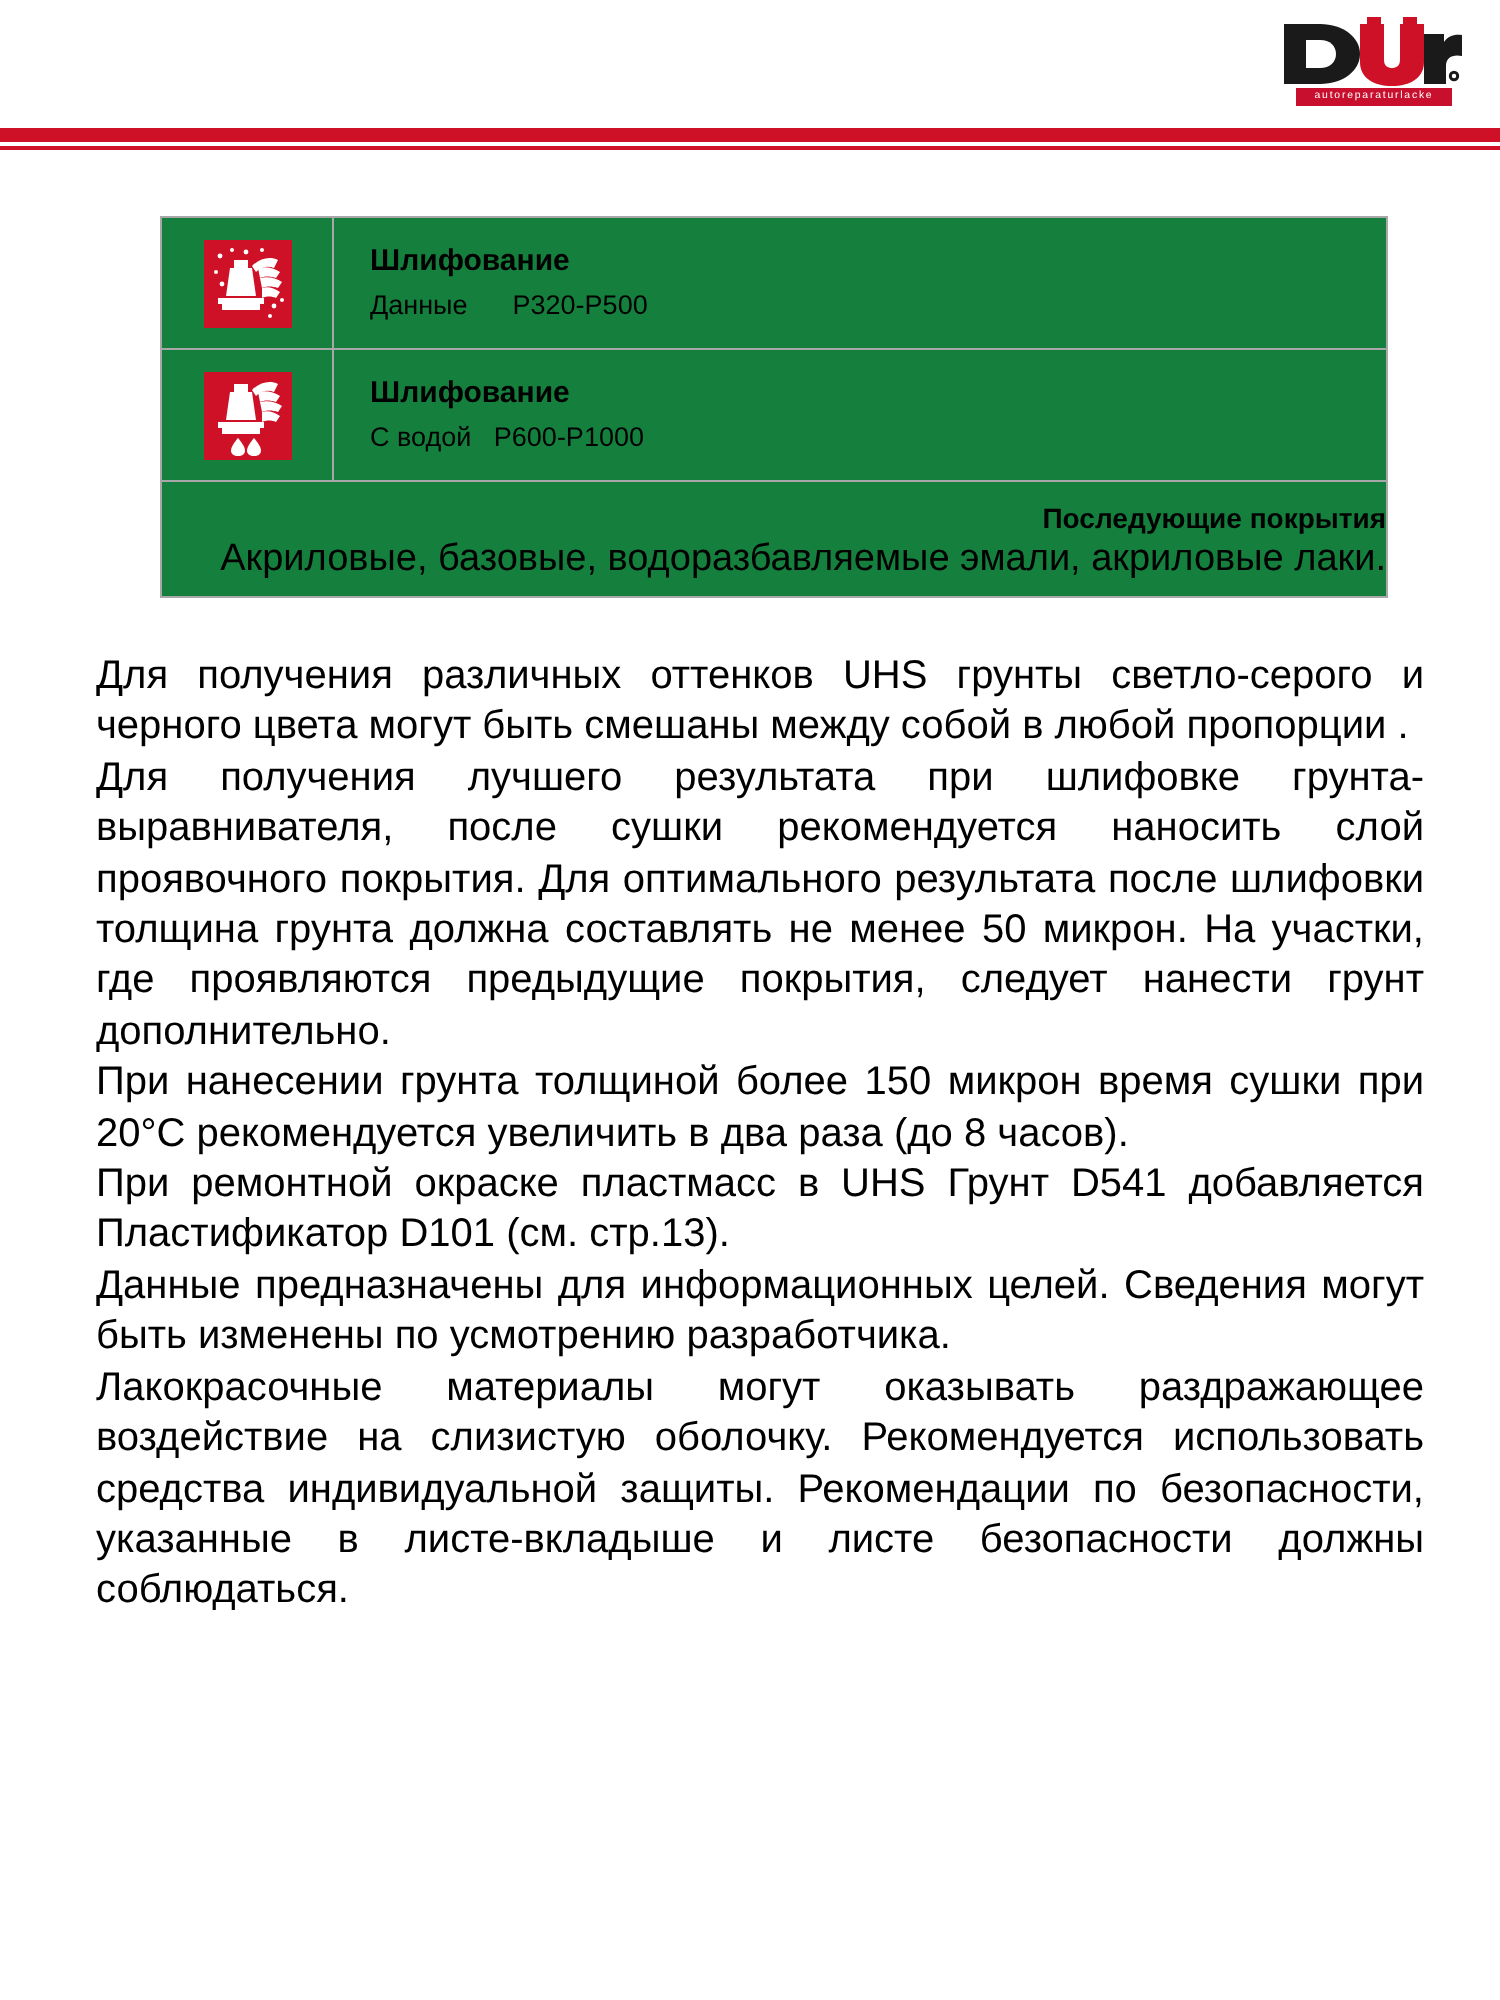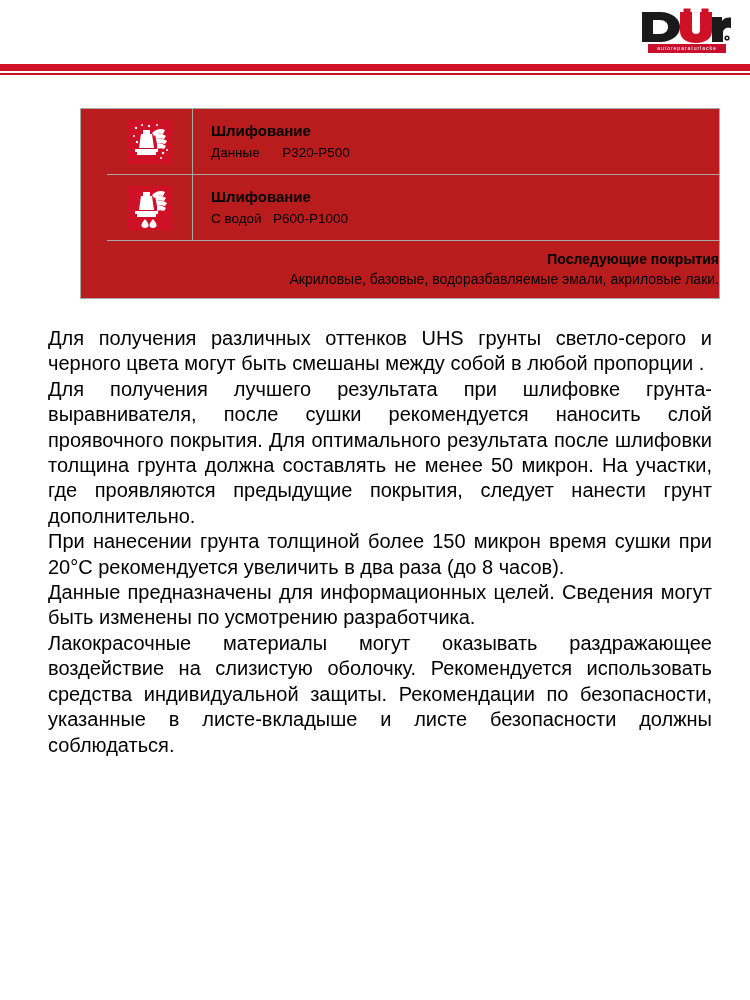--- a/index.html
+++ b/index.html
@@ -70,22 +70,21 @@
   }
 
   
   .spec-table {
     position: absolute;
     left: 80px;
     top: 108px;
     width: 612px;
     border: 1px solid #a8a8a8;
     border-collapse: collapse;
-    background: #b91c1c;
-    padding-left: 26px;
+    background: #15803d;
   }
   .spec-table .row {
     display: flex;
     border-bottom: 1px solid #a8a8a8;
   }
   .spec-table .row.last { border-bottom: none; }
   .cell-icon {
     width: 86px;
     min-width: 86px;
     border-right: 1px solid #a8a8a8;
@@ -120,21 +119,21 @@
     line-height: 18px;
     white-space: pre;
   }
   .full-title {
     font-size: 14px;
     font-weight: bold;
     line-height: 19px;
     margin-bottom: 1px;
   }
   .full-sub {
-    font-size: 14px;
+    font-size: 19px;
     line-height: 19px;
   }
 
   
   .body-copy {
     position: absolute;
     left: 48px;
     top: 326px;
     width: 664px;
   }
@@ -236,15 +235,16 @@
       <div class="full-sub">Акриловые, базовые, водоразбавляемые эмали, акриловые лаки.</div>
     </div>
   </div>
 
 </div>
 
 <div class="body-copy">
   <p class="para">Для получения различных оттенков UHS грунты светло-серого и черного цвета могут быть смешаны между собой в любой пропорции .</p>
   <p class="para">Для получения лучшего результата при шлифовке грунта-выравнивателя, после сушки рекомендуется наносить слой проявочного покрытия. Для оптимального результата после шлифовки толщина грунта должна составлять не менее 50 микрон. На участки, где проявляются предыдущие покрытия, следует нанести грунт дополнительно.</p>
   <p class="para">При нанесении грунта толщиной более 150 микрон время сушки при 20°C рекомендуется увеличить в два раза (до 8 часов).</p>
+  <p class="para">При ремонтной окраске пластмасс в UHS Грунт D541 добавляется Пластификатор D101 (см. стр.13).</p>
   <p class="para">Данные предназначены для информационных целей. Сведения могут быть изменены по усмотрению разработчика.</p>
   <p class="para">Лакокрасочные материалы могут оказывать раздражающее воздействие на слизистую оболочку. Рекомендуется использовать средства индивидуальной защиты. Рекомендации по безопасности, указанные в листе-вкладыше и листе безопасности должны соблюдаться.</p>
 </div>
 
 </body></html>

